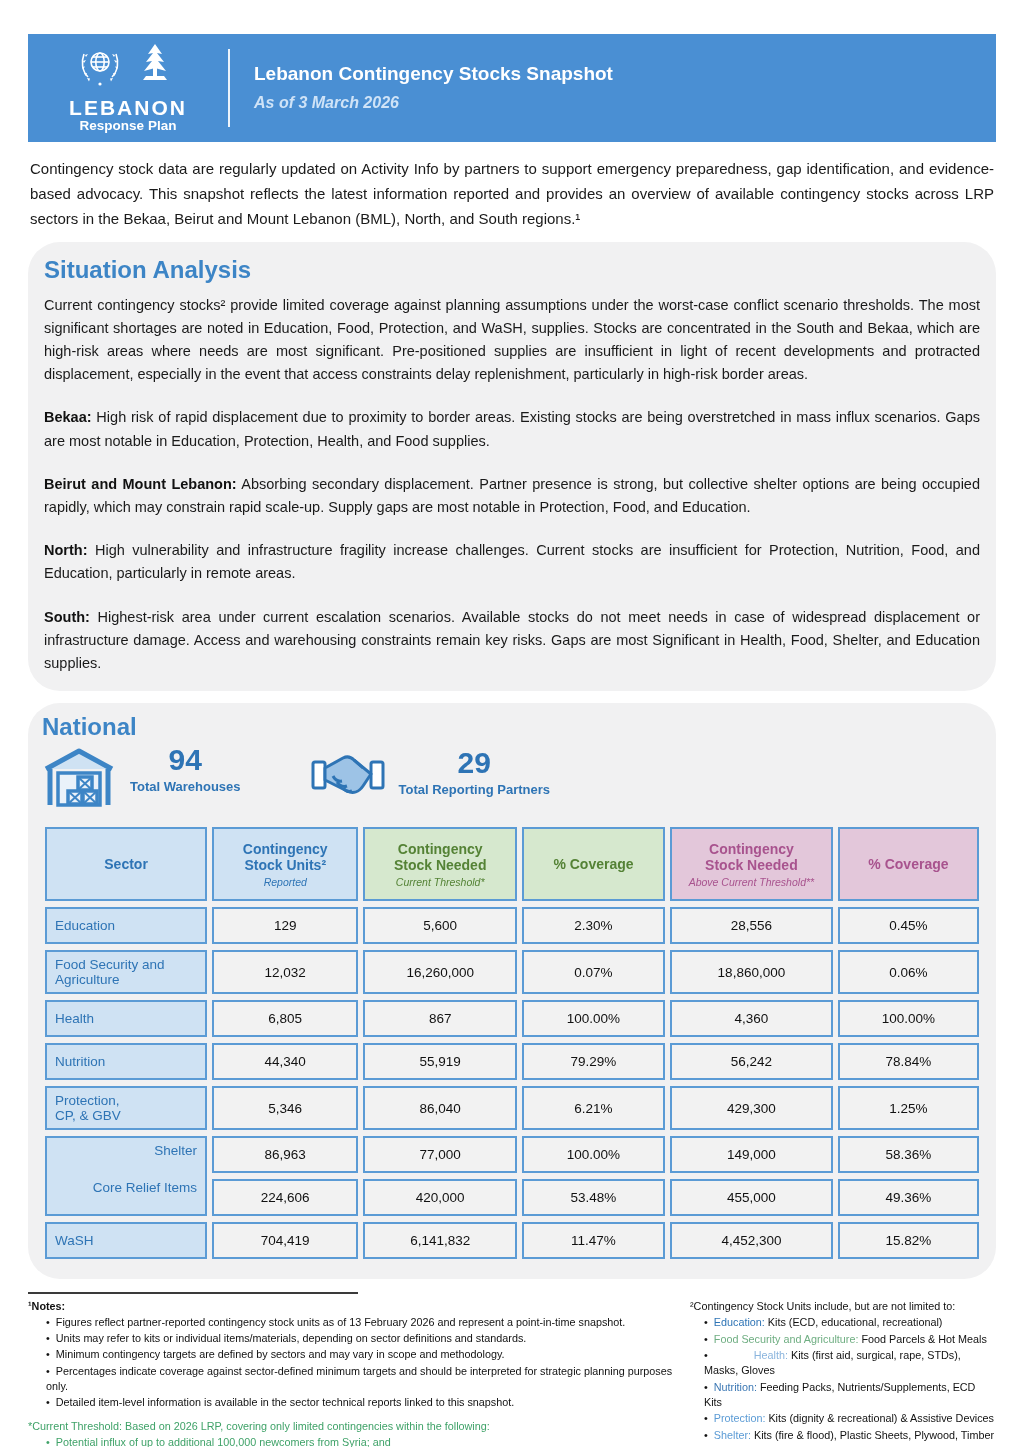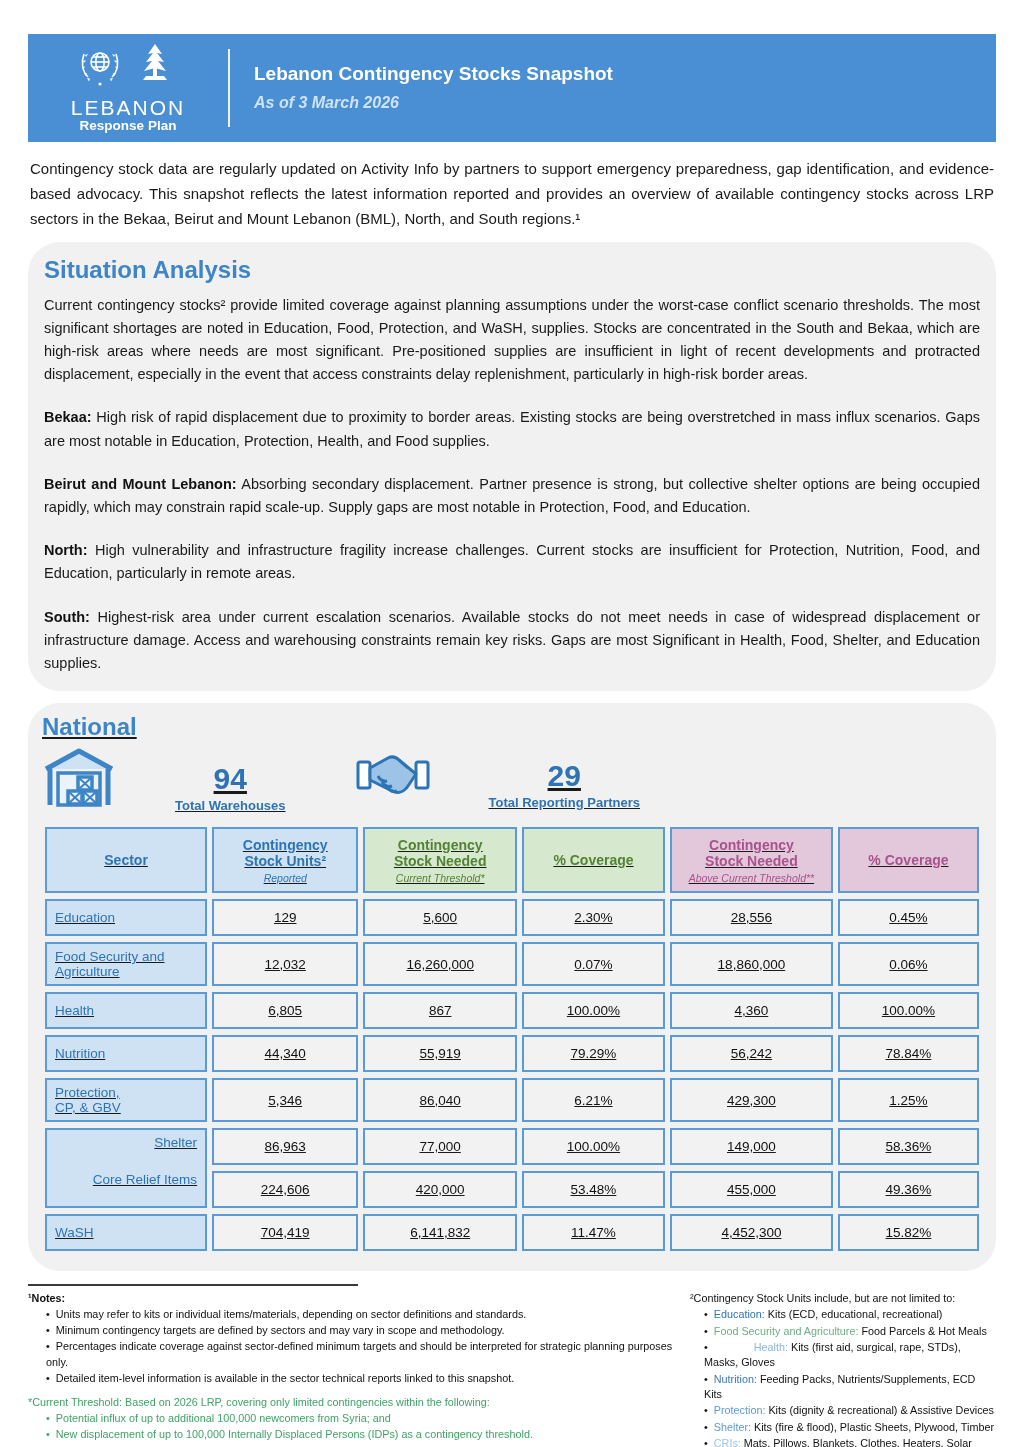--- a/index.html
+++ b/index.html
@@ -4,54 +4,54 @@
 <style>
   html,body{margin:0;padding:0;background:#ffffff;}
   .page{width:1024px;height:1447px;overflow:hidden;box-sizing:border-box;
         padding:34px 28px 0 28px;background:#fff;
         font-family:"Liberation Sans", sans-serif;color:#1a1a1a;position:relative;}
 
   
   .header-bar{height:108px;background:#4a8fd3;display:flex;align-items:center;padding:0 14px;box-sizing:border-box;}
   .logo-block{width:172px;color:#fff;text-align:center;flex:0 0 auto;}
   .logo-icons{display:flex;justify-content:center;align-items:flex-end;gap:8px;height:52px;}
-  .logo-name{font-size:21px;font-weight:normal;letter-spacing:2px;line-height:1.05;margin-top:3px;}
+  .logo-name{font-size:21px;font-weight:bold;letter-spacing:2px;line-height:1.05;margin-top:3px;}
   .logo-sub{font-size:13.5px;font-weight:bold;line-height:1.1;}
   .header-divider{width:2px;height:78px;background:rgba(255,255,255,.9);margin:0 24px 0 14px;flex:0 0 auto;}
   .header-title{font-size:19px;font-weight:bold;color:#fff;line-height:1.1;}
   .header-date{font-size:16px;font-weight:bold;font-style:italic;color:#cfe3f7;margin-top:10px;}
 
   
   .intro{margin:15px 2px 10px 2px;font-size:15px;line-height:1.66;text-align:justify;}
 
   
   .panel{background:#f1f1f2;padding:10px 16px 12px 16px;box-sizing:border-box;border-radius:32px;}
   .panel.sa{margin-top:4px;}
   .section-heading{color:#3d85c6;font-size:24px;font-weight:bold;margin:4px 0 10px 0;}
   .sa-text p{font-size:14.5px;line-height:1.6;text-align:justify;margin:0 0 20px 0;}
   .sa-text p:last-child{margin-bottom:4px;}
   .sa-text b{color:#111;}
 
   
-  .panel.national{margin-top:12px;padding:8px 12px 14px 12px;text-decoration:underline;}
+  .panel.national{margin-top:12px;padding:8px 12px 14px 12px;}
   .national .section-heading{margin:2px 0 4px 2px;}
   .stats-row{display:flex;align-items:center;margin:0 0 8px 2px;}
-  .stat{display:flex;align-items:flex-end;gap:45px;}
+  .stat{display:flex;align-items:flex-start;}
   .stat + .stat{margin-left:70px;}
   .stat-icon{flex:0 0 auto;margin-right:14px;}
   .stat-num{font-size:30px;font-weight:bold;color:#2e74b5;text-align:center;line-height:1;}
   .stat-label{font-size:13px;font-weight:bold;color:#2e74b5;margin-top:4px;}
 
   
   table.stocks{width:100%;border-collapse:separate;border-spacing:5px 6px;margin-top:2px;}
   table.stocks th, table.stocks td{border:2px solid #5b9bd5;box-sizing:border-box;}
   th.h-blue{background:#cfe2f3;color:#2e74b5;}
   th.h-green{background:#d6e8ce;color:#548235;}
   th.h-pink{background:#e3c7da;color:#a8538e;}
-  table.stocks th{font-size:14px;font-weight:bold;text-align:center;padding:6px 4px;height:66px;vertical-align:middle;}
+  table.stocks th{font-size:14px;font-weight:bold;text-align:center;padding:6px 4px;height:74px;vertical-align:middle;}
   .th-sub{font-size:10.5px;font-weight:normal;font-style:italic;margin-top:3px;}
   td.sector-cell{background:#cfe2f3;color:#2e74b5;font-size:13.5px;text-align:left;padding:5px 8px;vertical-align:middle;}
   td.val-cell{background:#f2f2f2;color:#111;font-size:13.5px;text-align:center;padding:9px 4px;vertical-align:middle;}
   td.sector-group{background:#cfe2f3;color:#2e74b5;font-size:13.5px;padding:5px 8px;vertical-align:top;}
   .group-top{text-align:right;}
   .group-bottom{text-align:right;margin-top:22px;}
 
   
   .foot-rule{width:330px;height:0;border-top:2px solid #3a3a3a;margin:13px 0 5px 0;}
   .footnotes{display:flex;margin-top:2px;}
@@ -272,20 +272,21 @@
           </tr>
         </tbody>
     </table>
   </div>
 
   <div class="foot-rule"></div>
   <div class="footnotes">
     <div class="fn-left">
       <div class="fn-title">¹Notes:</div>
       <ul class="fn-list" id="notes-list">
+          <li>Figures reflect partner-reported contingency stock units as of 13 February 2026 and represent a point-in-time snapshot.</li>
           <li>Units may refer to kits or individual items/materials, depending on sector definitions and standards.</li>
           <li>Minimum contingency targets are defined by sectors and may vary in scope and methodology.</li>
           <li>Percentages indicate coverage against sector-defined minimum targets and should be interpreted for strategic planning purposes only.</li>
           <li>Detailed item-level information is available in the sector technical reports linked to this snapshot.</li>
         </ul>
       <div class="fn-green">
         <div>*Current Threshold: Based on 2026 LRP, covering only limited contingencies within the following:</div>
         <ul class="fn-list" id="threshold-list">
             <li>Potential influx of up to additional 100,000 newcomers from Syria; and</li>
             <li>New displacement of up to 100,000 Internally Displaced Persons (IDPs) as a contingency threshold.</li>

